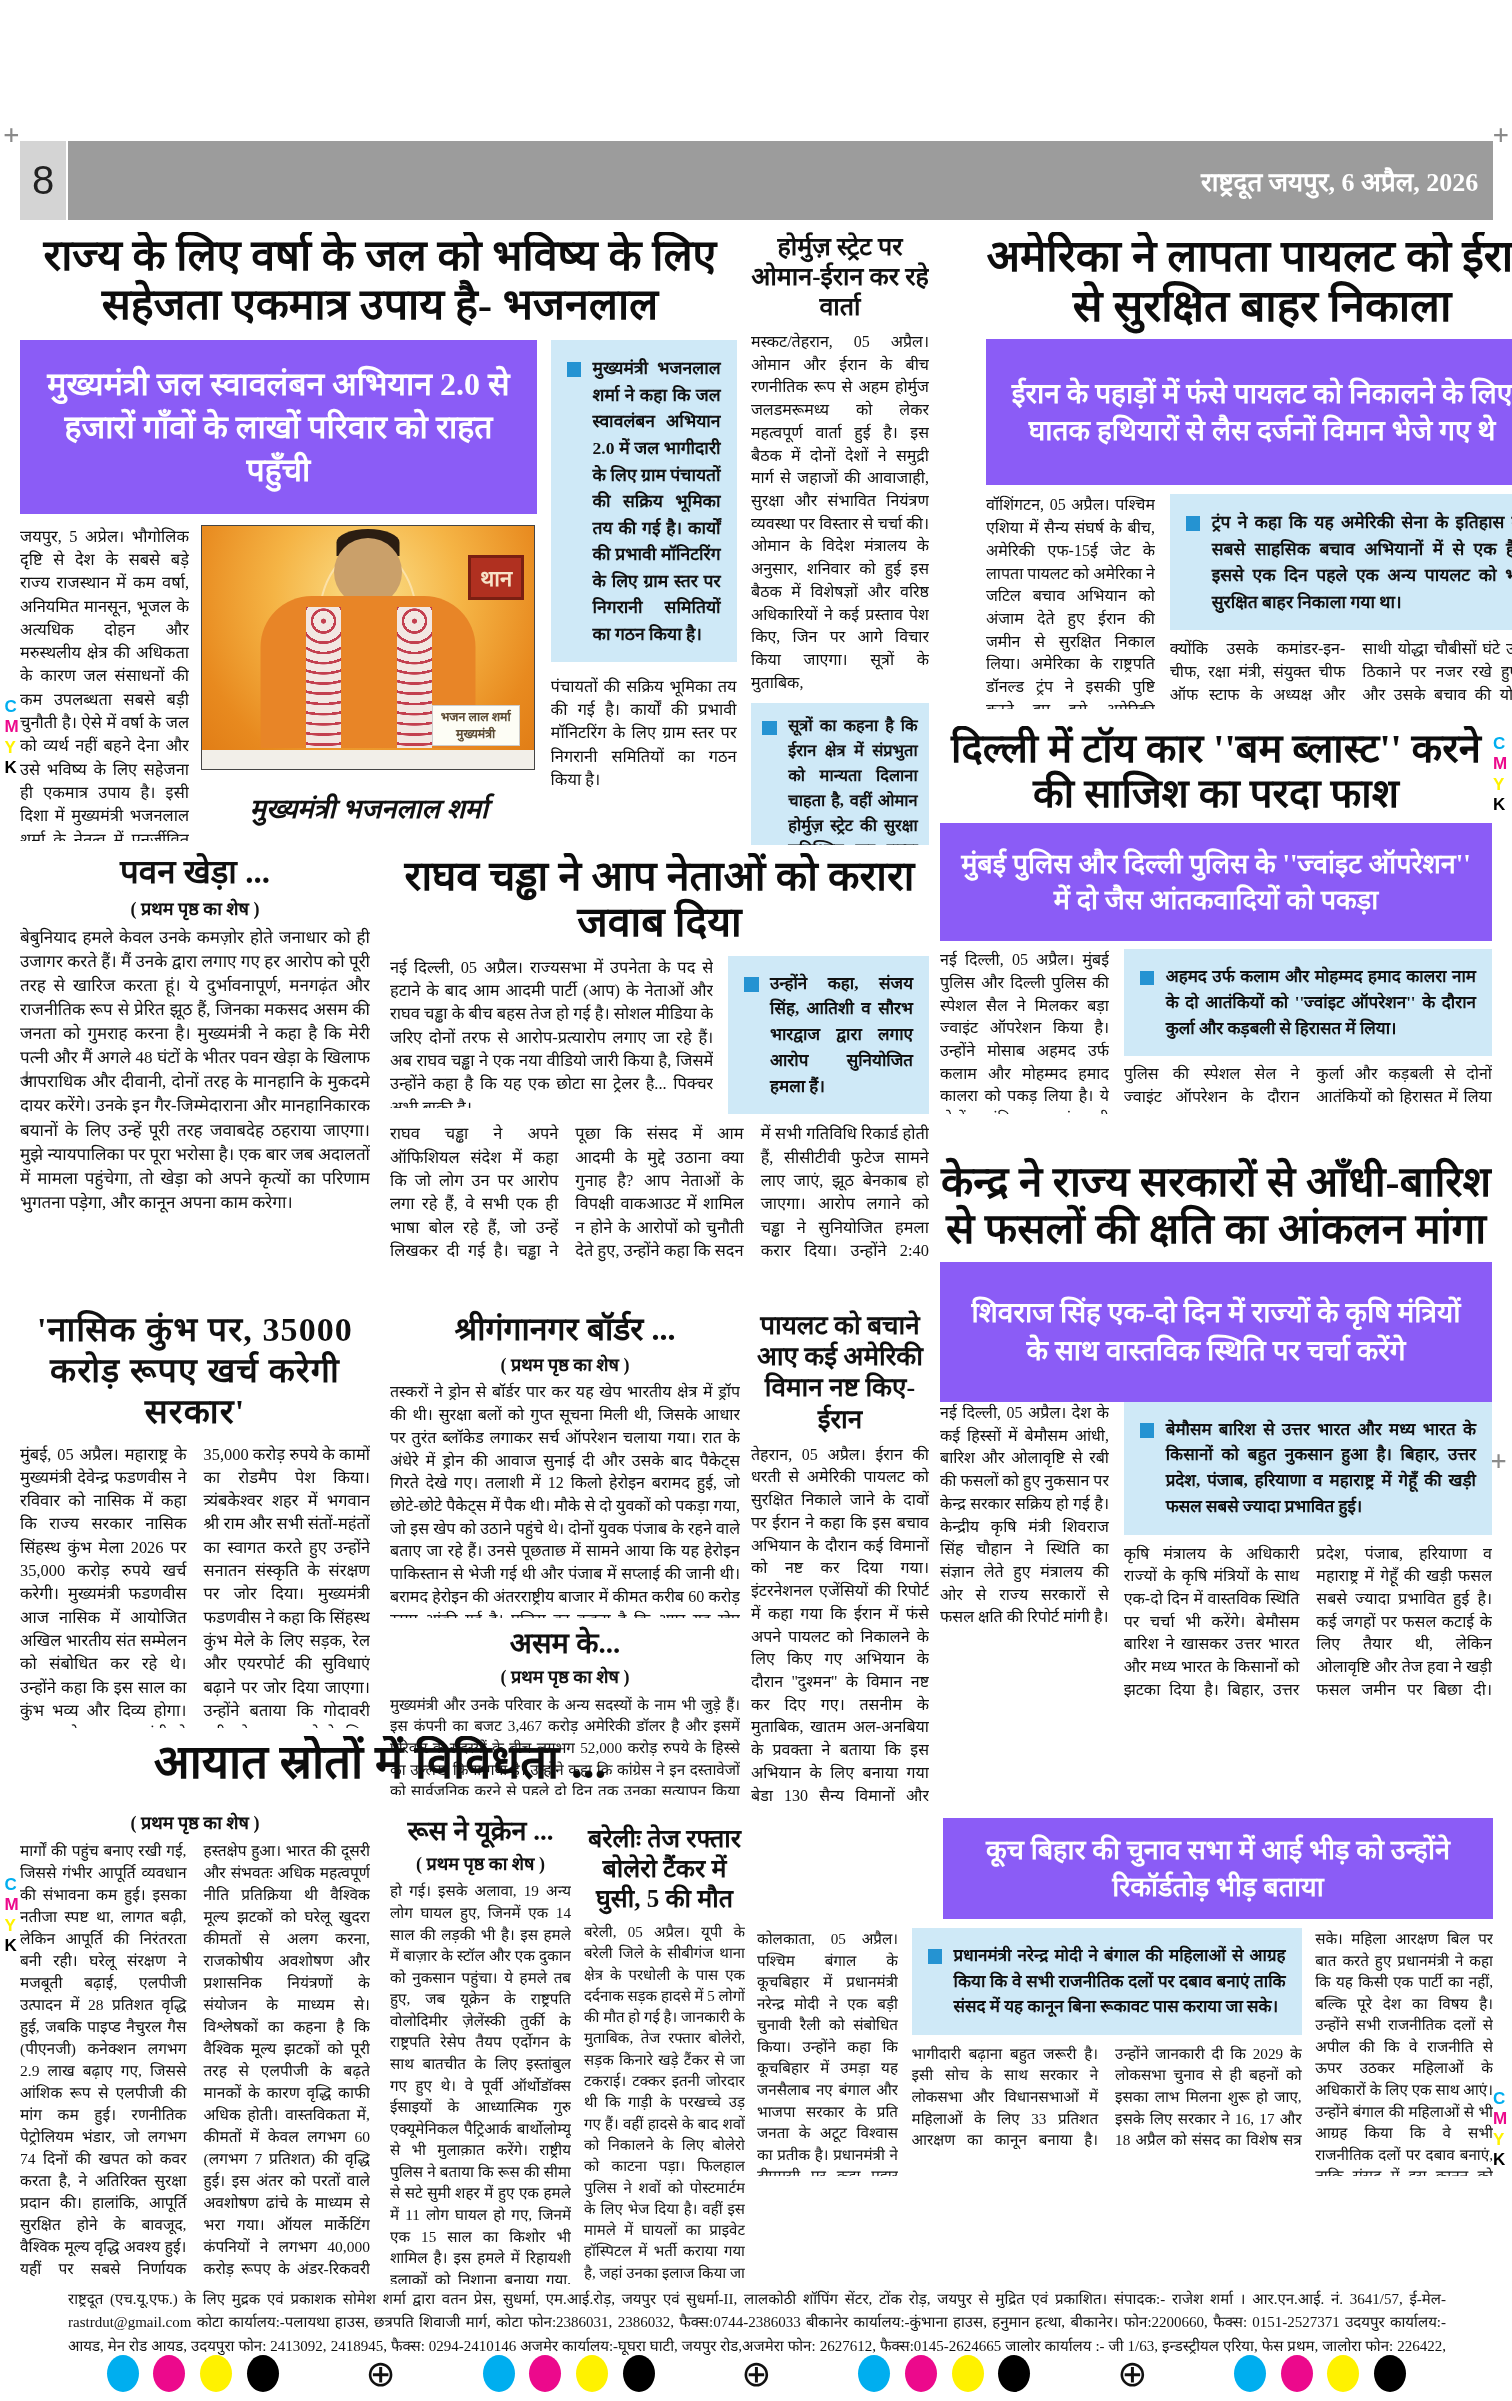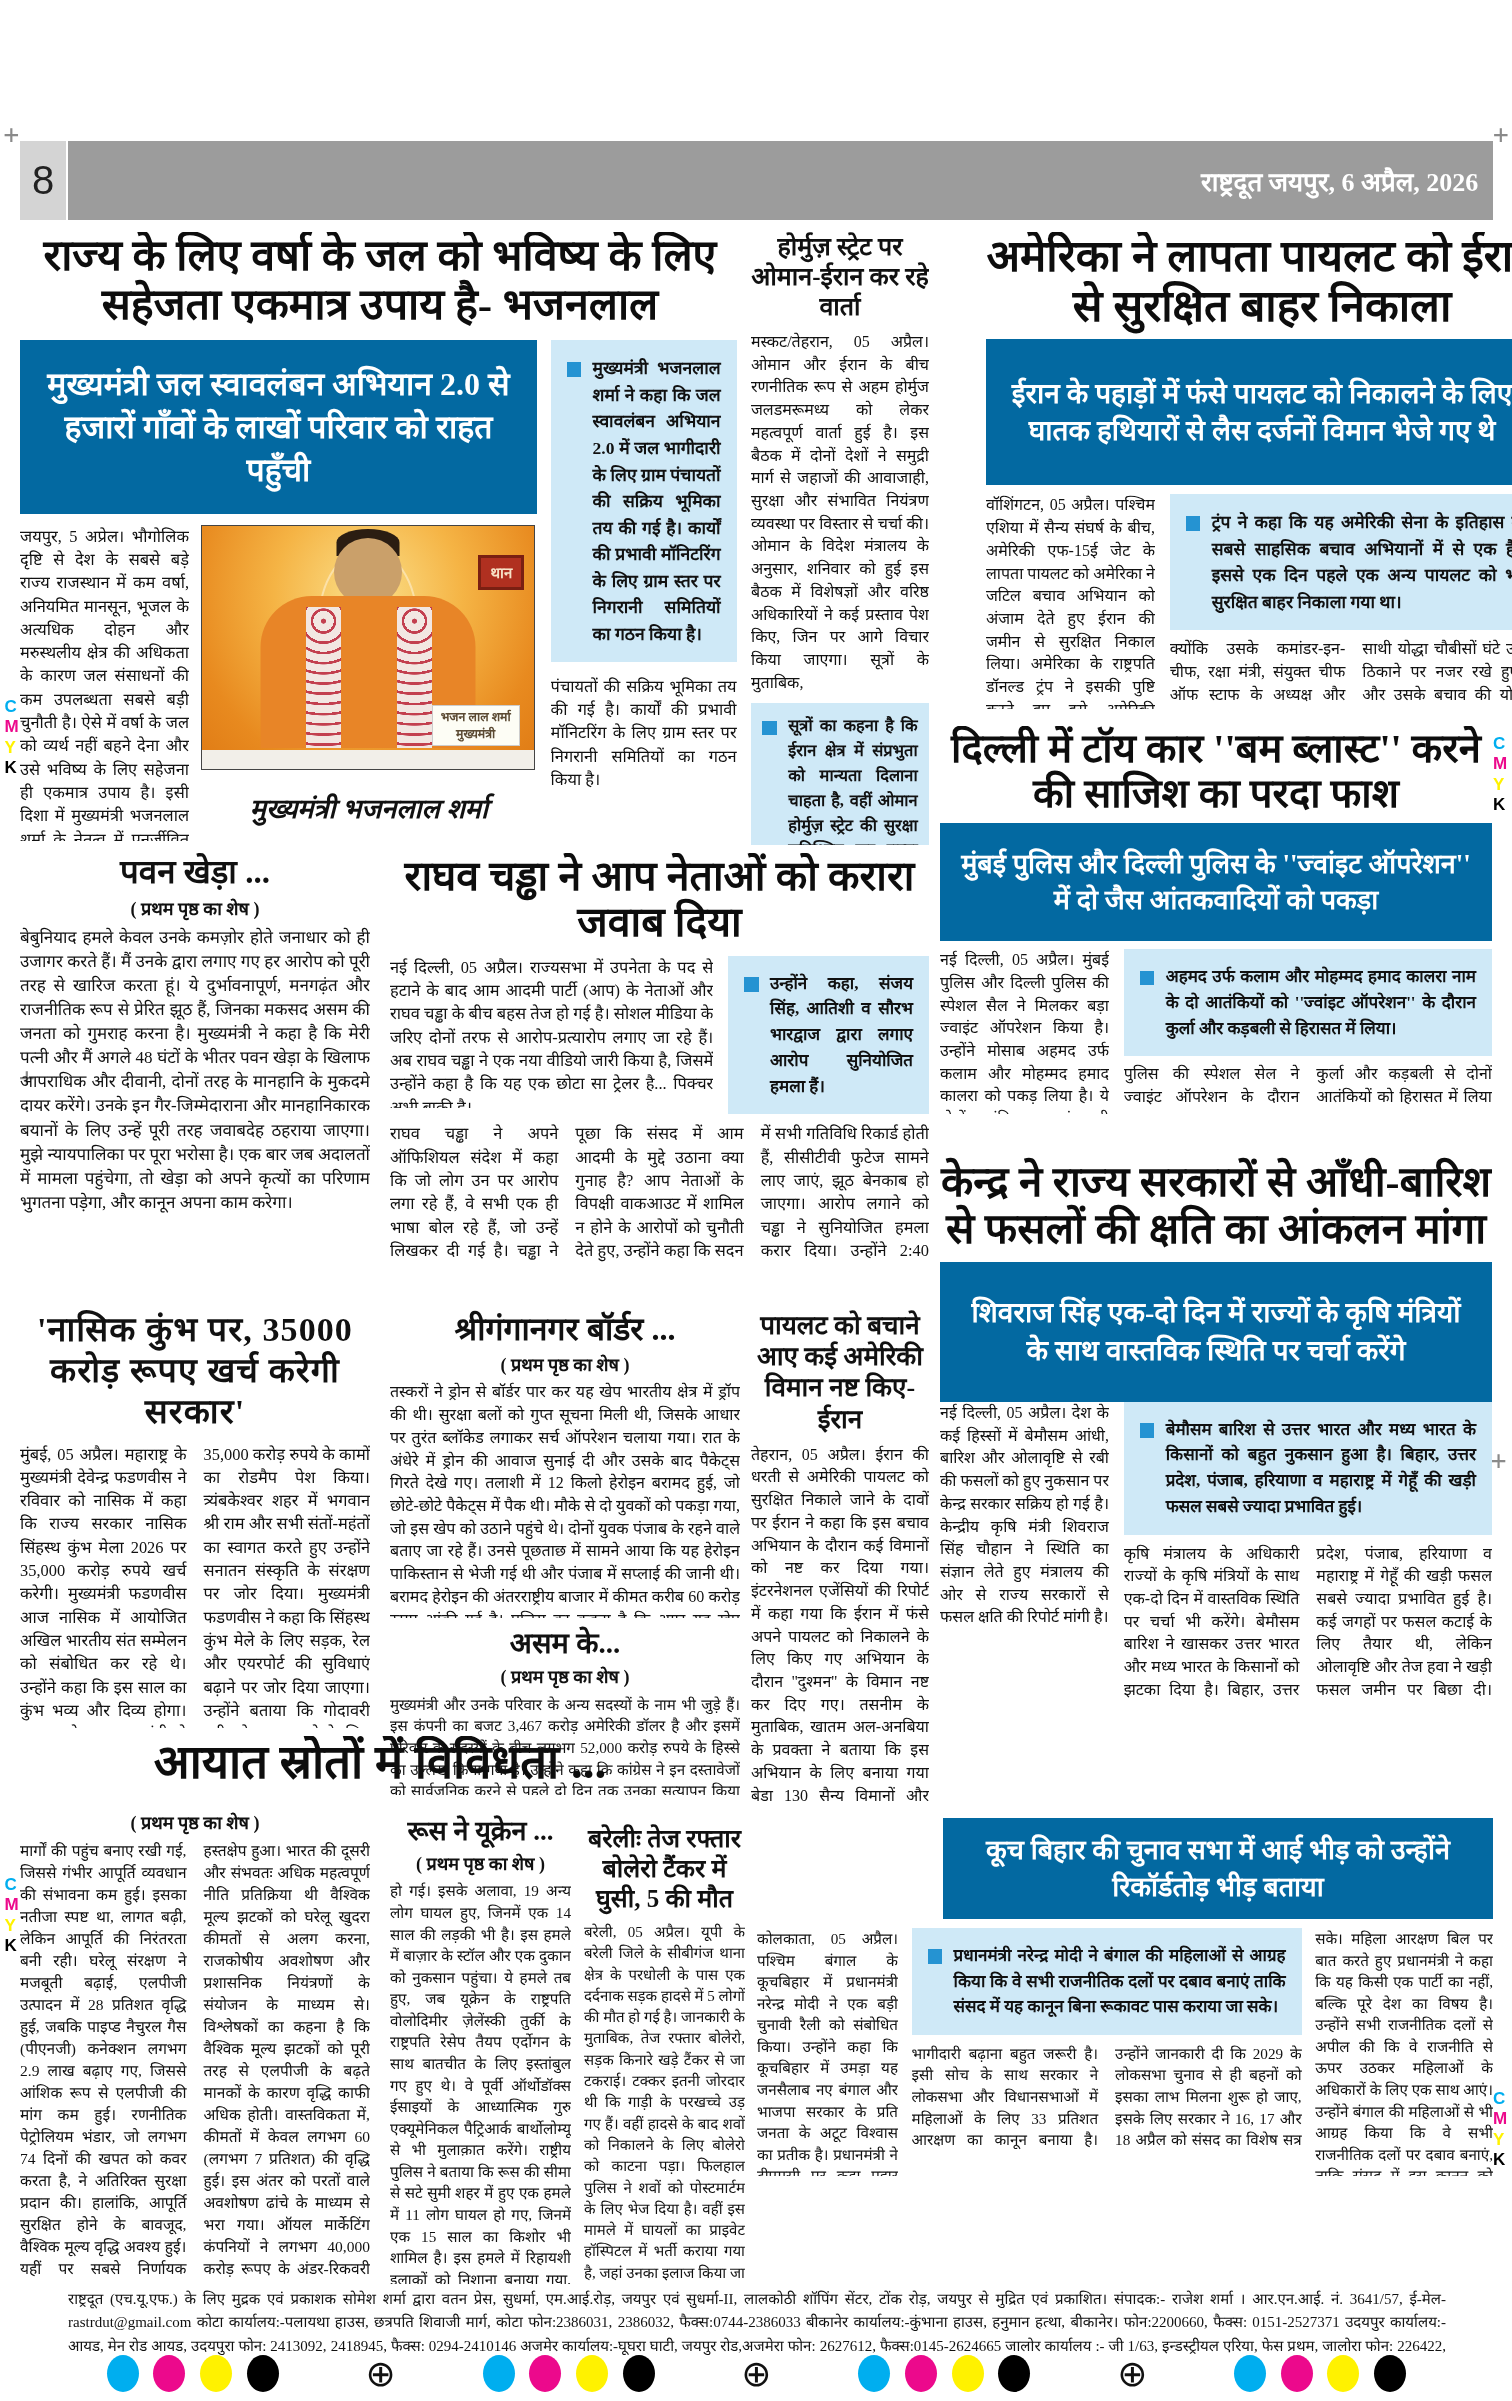--- a/index.html
+++ b/index.html
@@ -4,32 +4,32 @@
 <style>
   html,body{margin:0;padding:0;background:#ffffff;}
   body{width:1512px;height:2401px;position:relative;font-family:"Liberation Serif","DejaVu Serif",serif;color:#111;}
   .abs{position:absolute;box-sizing:border-box;overflow:hidden;}
   
   .hdrbar{background:#9c9c9c;display:flex;align-items:center;justify-content:flex-end;}
   .pagenobox{position:absolute;left:0;top:0;bottom:0;width:46px;background:#d4d4d4;border-right:2.3px solid #fff;display:flex;align-items:center;justify-content:center;font-size:40px;color:#222;font-family:"Liberation Sans",sans-serif;}
   .masthead{color:#ffffff;font-weight:bold;font-size:26px;padding-right:14.7px;}
   
   .hl{font-weight:bold;color:#0d0d0d;text-align:center;line-height:1.13;}
-  .kicker{background:#0369a1;color:#ffffff;font-weight:bold;text-align:center;display:flex;align-items:center;justify-content:center;line-height:1.35;padding:8px 20.3px;}
+  .kicker{background:#8b5cf6;color:#ffffff;font-weight:bold;text-align:center;display:flex;align-items:center;justify-content:center;line-height:1.35;padding:8px 20.3px;}
   .quote{background:#cfe9f7;padding:14.7px 16px;display:flex;gap:11.3px;align-items:flex-start;}
   .quote .sq{width:14.7px;height:14.7px;background:#2593d2;flex:none;margin-top:6.8px;}
   .quote .qt{font-weight:bold;text-align:justify;line-height:1.52;}
   .body{text-align:justify;line-height:1.42;}
   .cols2{column-count:2;column-gap:17px;}
   .cols3{column-count:3;column-gap:17px;}
   .shead{font-weight:bold;text-align:center;line-height:1.2;}
   .cont{font-weight:bold;text-align:center;font-size:18px;margin:3.4px 0 5.6px 0;}
   
   .photo{position:relative;border:1.7px solid #444;background:radial-gradient(ellipse at 50% 28%,#fbe08a 0%,#f5b445 40%,#e88a1f 75%,#df7a14 100%);}
-  .ph-banner{position:absolute;right:10.2px;top:29px;background:#b03020;color:#f7e3c8;font-weight:bold;font-size:15px;padding:4.5px 9px;border:3.4px solid #7a1f12;}
+  .ph-banner{position:absolute;right:10.2px;top:29px;background:#b03020;color:#f7e3c8;font-weight:bold;font-size:22px;padding:4.5px 9px;border:3.4px solid #7a1f12;}
   .ph-top{position:absolute;left:50%;top:169px;transform:translateX(-50%);color:#fff7e8;font-size:14.7px;font-weight:bold;white-space:nowrap;opacity:.95;}
   .ph-bot{position:absolute;left:50%;top:191px;transform:translateX(-50%);color:#fff7e8;font-size:14.7px;font-weight:bold;white-space:nowrap;opacity:.95;}
   .emblem{position:absolute;left:50%;top:22.6px;transform:translateX(-50%);width:96px;height:130px;border:2.8px solid rgba(255,255,255,.75);border-radius:50% 50% 42% 42%/55% 55% 40% 40%;opacity:.55;}
   .person{position:absolute;left:50%;bottom:20.3px;transform:translateX(-50%);width:215px;height:152px;background:#e88527;border-radius:51px 51px 0 0;}
   .head{position:absolute;left:50%;bottom:163px;transform:translateX(-50%);width:68px;height:68px;background:#caa06a;border-radius:50%;}
   .hair{position:absolute;left:50%;bottom:213px;transform:translateX(-50%);width:63px;height:27px;background:#2b1d12;border-radius:50% 50% 0 0;}
   .scarf{position:absolute;bottom:20.3px;width:35px;height:141px;background:repeating-radial-gradient(circle at 50% 10%,#c03a52 0 2.3px,#f3eef0 2.8px 10.2px);opacity:.93;}
   .scarf.l{left:calc(50% - 62px);} .scarf.r{left:calc(50% + 29px);}
   .desk{position:absolute;left:0;right:0;bottom:0;height:19px;background:#f2efe9;}
   .nameplate{position:absolute;right:14.7px;bottom:22.6px;background:#fdfdf5;color:#5b4a33;font-size:12.4px;font-weight:bold;text-align:center;padding:3.4px 8px;line-height:1.3;border:0.6px solid #ccc;}

